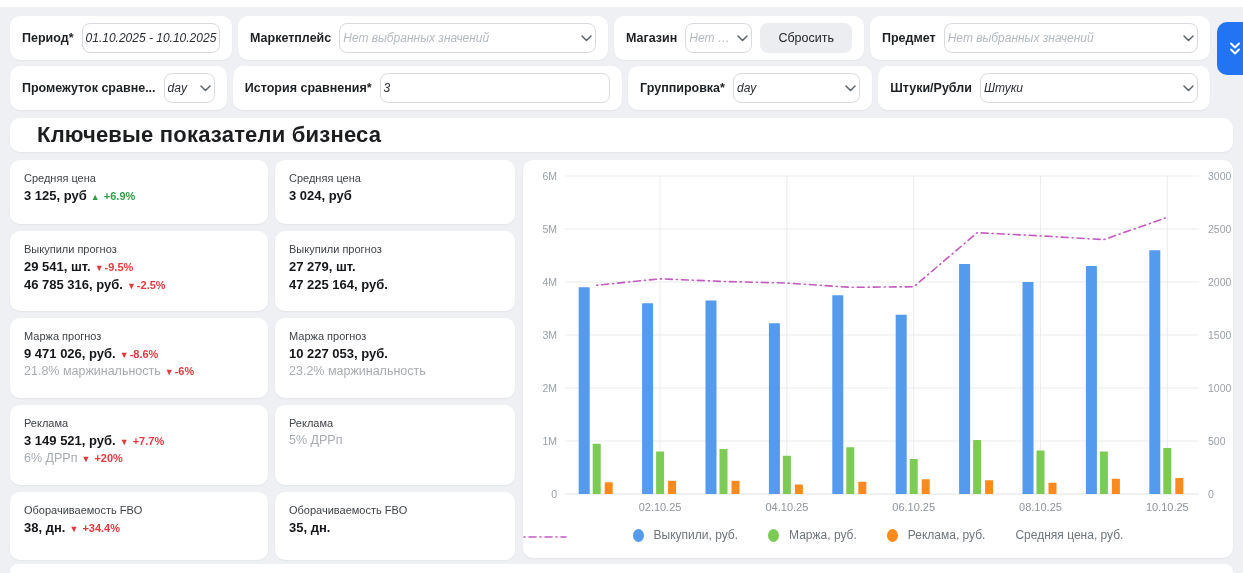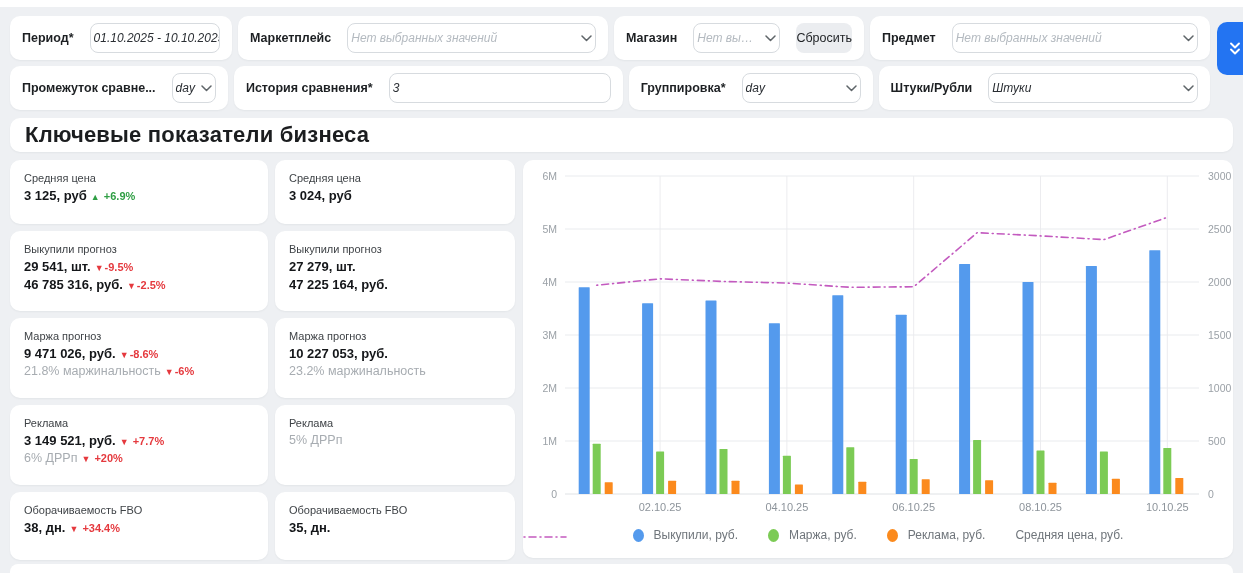--- a/index.html
+++ b/index.html
@@ -12,44 +12,44 @@
   body{
     width:1243px;height:573px;position:relative;overflow:hidden;
     background:var(--bg);font-family:"Liberation Sans",sans-serif;color:var(--txt);
   }
   .topstrip{position:absolute;left:0;top:0;right:0;height:7px;background:#fff}
   
   .filters{position:absolute;left:10px;top:16px;width:1200px;display:flex;flex-direction:column;gap:6px}
   .frow{display:flex;gap:6px}
   .fcard{
     background:var(--card);border-radius:10px;height:44px;display:flex;align-items:center;
-    gap:16px;padding:0 12px;box-shadow:0 1px 2px rgba(25,35,45,.05);
+    gap:8px;padding:0 12px;box-shadow:0 1px 2px rgba(25,35,45,.05);
   }
   .flabel{font-weight:700;font-size:12.5px;white-space:nowrap;color:var(--txt)}
   .field{
     flex:1;min-width:0;height:30px;border:1px solid var(--border);border-radius:8px;background:#fff;
     display:flex;align-items:center;justify-content:space-between;padding:0 3px;font-size:12px;color:var(--txt2);
     white-space:nowrap;overflow:hidden;font-style:italic;
   }
   .field .ph{color:var(--ph);overflow:hidden;text-overflow:ellipsis}
   .chev{flex:none;margin-left:6px}
   .resetbtn{
-    flex:none;height:30px;padding:0 0;border:none;border-radius:8px;background:#ebedf0;
+    flex:none;height:30px;padding:0 18px;border:none;border-radius:8px;background:#ebedf0;
     font-size:12.5px;color:var(--txt);font-family:inherit;cursor:pointer;
   }
   .expandbtn{
     position:absolute;left:1217px;top:22px;width:36px;height:53px;border:none;border-radius:10px;
     background:var(--accent);display:flex;align-items:center;justify-content:center;cursor:pointer;
   }
   
   .titlecard{
     position:absolute;left:10px;top:118px;width:1223px;height:34px;background:#fff;border-radius:10px;
     display:flex;align-items:center;padding:0 15px;box-shadow:0 1px 2px rgba(25,35,45,.05);
   }
-  .titlecard h1{margin:0;font-size:22px;font-weight:700;letter-spacing:.2px;color:#1b1d1f}
+  .titlecard h1{margin:12px;font-size:22px;font-weight:700;letter-spacing:.2px;color:#1b1d1f}
   
   .kpis{position:absolute;left:10px;top:160px;width:505px;display:flex;flex-direction:column;gap:7px}
   .krow{display:grid;grid-template-columns:258px 1fr;gap:7px}
   .kcard{background:#fff;border-radius:10px;padding:12px 14px;box-shadow:0 1px 2px rgba(25,35,45,.05);overflow:hidden}
   .krow.h64 .kcard{height:64px}.krow.h80 .kcard{height:80px}.krow.h68 .kcard{height:68px}
   .ktitle{font-size:11px;color:#3f4347;margin-bottom:3px}
   .kline{font-size:13px;font-weight:700;color:#141619;line-height:1.42;white-space:nowrap}
   .ksub{font-size:12.5px;color:var(--muted);line-height:1.42;white-space:nowrap}
   .delta{font-size:11px;font-weight:700;margin-left:4px;white-space:nowrap}
   .delta .tri{font-size:9px;margin-right:1px}

